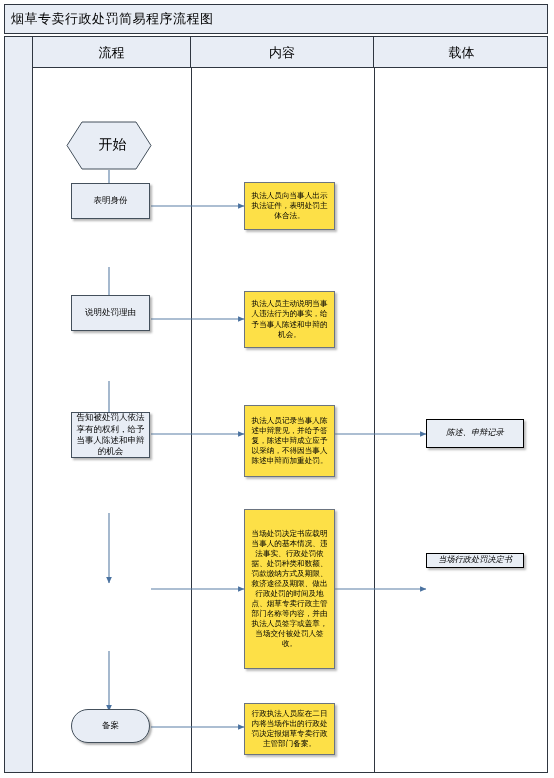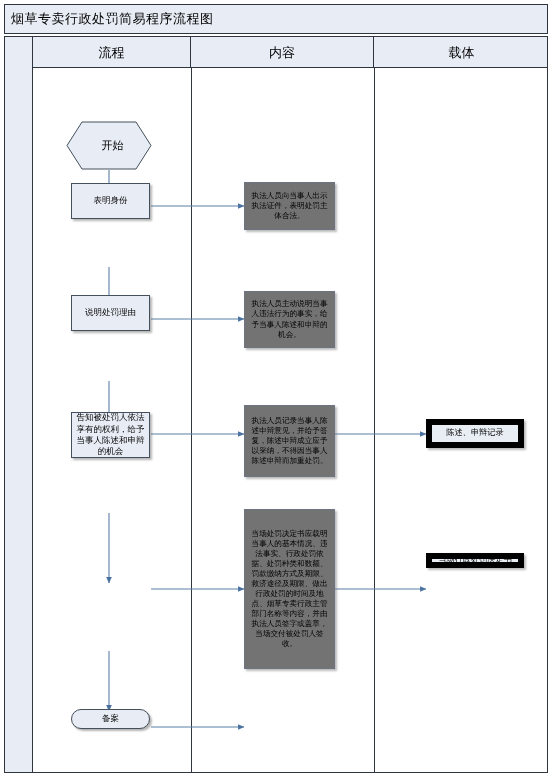--- a/index.html
+++ b/index.html
@@ -125,45 +125,46 @@
     background: transparent;
     border: none;
     box-shadow: none;
   }
   .node.rounded {
     border-radius: 20px;
   }
   .content-box {
     position: absolute;
     box-sizing: border-box;
-    background: #737373;
+    background: #fde047;
     border: 1px solid #6b7480;
     box-shadow: 2px 2px 2px rgba(120,120,120,0.5);
     font-size: 7.6px;
     line-height: 1.32;
     color: #000;
     text-align: center;
     padding: 3px 3px;
     display: flex;
     align-items: center;
     justify-content: flex-start;
   }
   .carrier-box {
     position: absolute;
     box-sizing: border-box;
     background: #e9eef5;
-    border: 6px solid #000000;
+    border: 1px solid #000000;
     box-shadow: 2px 2px 2px rgba(120,120,120,0.5);
     font-size: 8.2px;
     line-height: 1.3;
     color: #000;
     text-align: center;
     display: flex;
     align-items: center;
     justify-content: center;
+    font-style: italic;
   }
   .node span, .content-box span, .carrier-box span {
     display: block;
     width: 100%;
   }
 </style>
 </head>
 <body>
 
 <div id="title-bar">
@@ -215,56 +216,59 @@
 
       <line x1="330" y1="397" x2="421" y2="397"></line>
       <line x1="330" y1="552" x2="421" y2="552"></line>
     </g>
   </svg>
 
   <div class="node hexagon" style="left:61px; top:84px; width:86px; height:49px;">
     <svg viewBox="0 0 86 49" style="position:absolute;left:0;top:0;width:86px;height:49px;">
       <polygon points="16,1 70,1 85,24.5 70,48 16,48 1,24.5" fill="#e8edf5" stroke="#44505c" stroke-width="1"></polygon>
     </svg>
-    <span style="position:relative; font-size:11px;padding-left:7px;">开始</span>
+    <span style="position:relative; font-size:14px;padding-left:7px;">开始</span>
   </div>
 
   <div class="node" style="left:66px; top:146px; width:79px; height:36px;">
     <span>表明身份</span>
   </div>
 
   <div class="node" style="left:66px; top:375px; width:79px; height:46px;">
     <span>告知被处罚人依法享有的权利，给予当事人陈述和申辩的机会</span>
   </div>
 
   <div class="node" style="left:66px; top:258px; width:79px; height:36px;">
     <span>说明处罚理由</span>
   </div>
 
 
-  <div class="node rounded" style="left:66px; top:672px; width:79px; height:20px;">
+  <div class="node rounded" style="left:66px; top:672px; width:79px; height:34px;">
     <span>备案</span>
   </div>
 
   <div class="content-box" style="left:239px; top:145px; width:91px; height:48px;">
     <span>执法人员向当事人出示执法证件，表明处罚主体合法。</span>
   </div>
 
   <div class="content-box" style="left:239px; top:254px; width:91px; height:57px;">
     <span>执法人员主动说明当事人违法行为的事实，给予当事人陈述和申辩的机会。</span>
   </div>
 
   <div class="content-box" style="left:239px; top:368px; width:91px; height:72px;">
     <span>执法人员记录当事人陈述申辩意见，并给予答复，陈述申辩成立应予以采纳，不得因当事人陈述申辩而加重处罚。</span>
   </div>
 
   <div class="content-box" style="left:239px; top:472px; width:91px; height:160px;">
     <span>当场处罚决定书应载明当事人的基本情况、违法事实、行政处罚依据、处罚种类和数额、罚款缴纳方式及期限、救济途径及期限、做出行政处罚的时间及地点、烟草专卖行政主管部门名称等内容，并由执法人员签字或盖章，当场交付被处罚人签收。</span>
   </div>
 
+  <div class="content-box" style="left:239px; top:666px; width:91px; height:52px;">
+    <span>行政执法人员应在二日内将当场作出的行政处罚决定报烟草专卖行政主管部门备案。</span>
+  </div>
 
   <div class="carrier-box" style="left:421px; top:382px; width:98px; height:29px;">
     <span>陈述、申辩记录</span>
   </div>
 
   <div class="carrier-box" style="left:421px; top:516px; width:98px; height:15px;">
     <span>当场行政处罚决定书</span>
   </div>
 
 </div>

